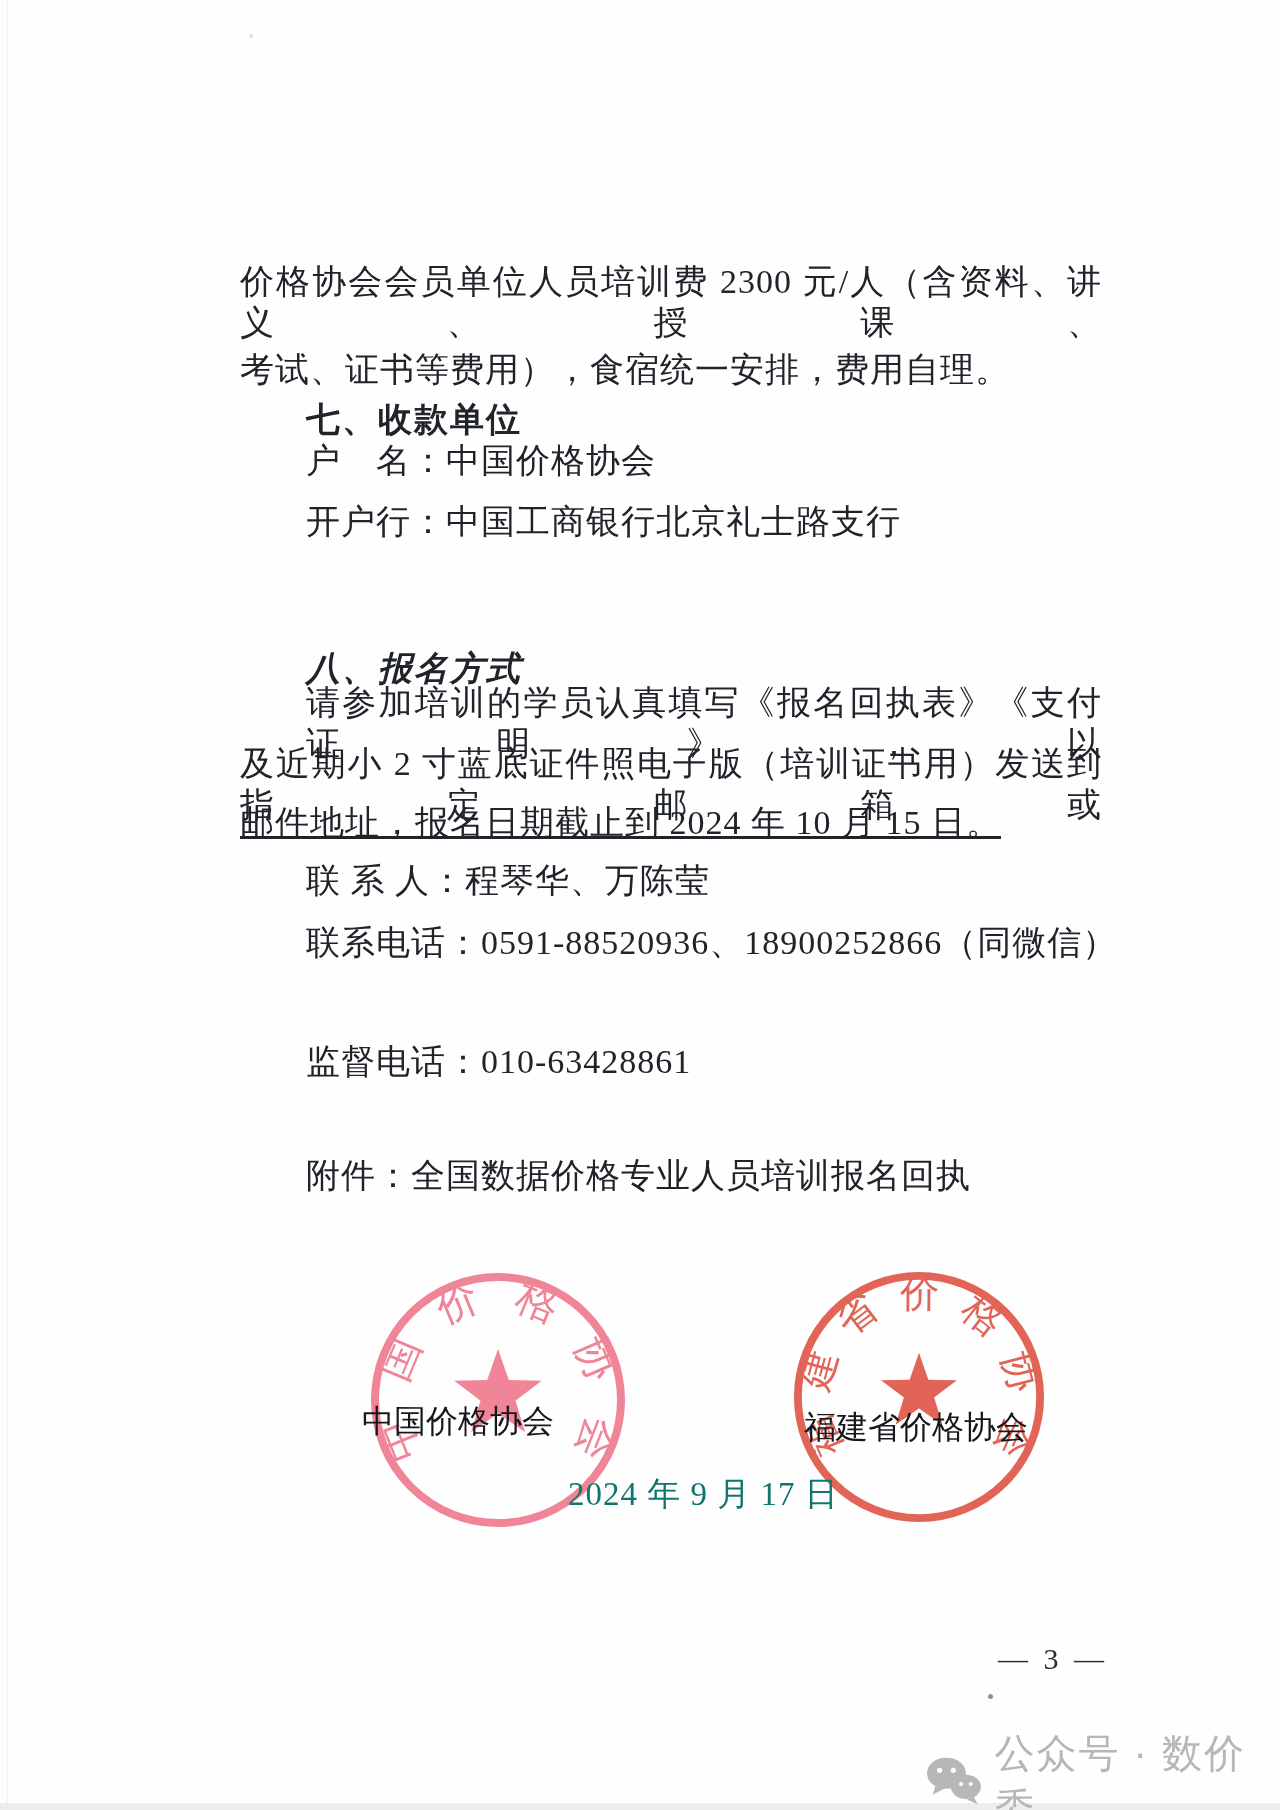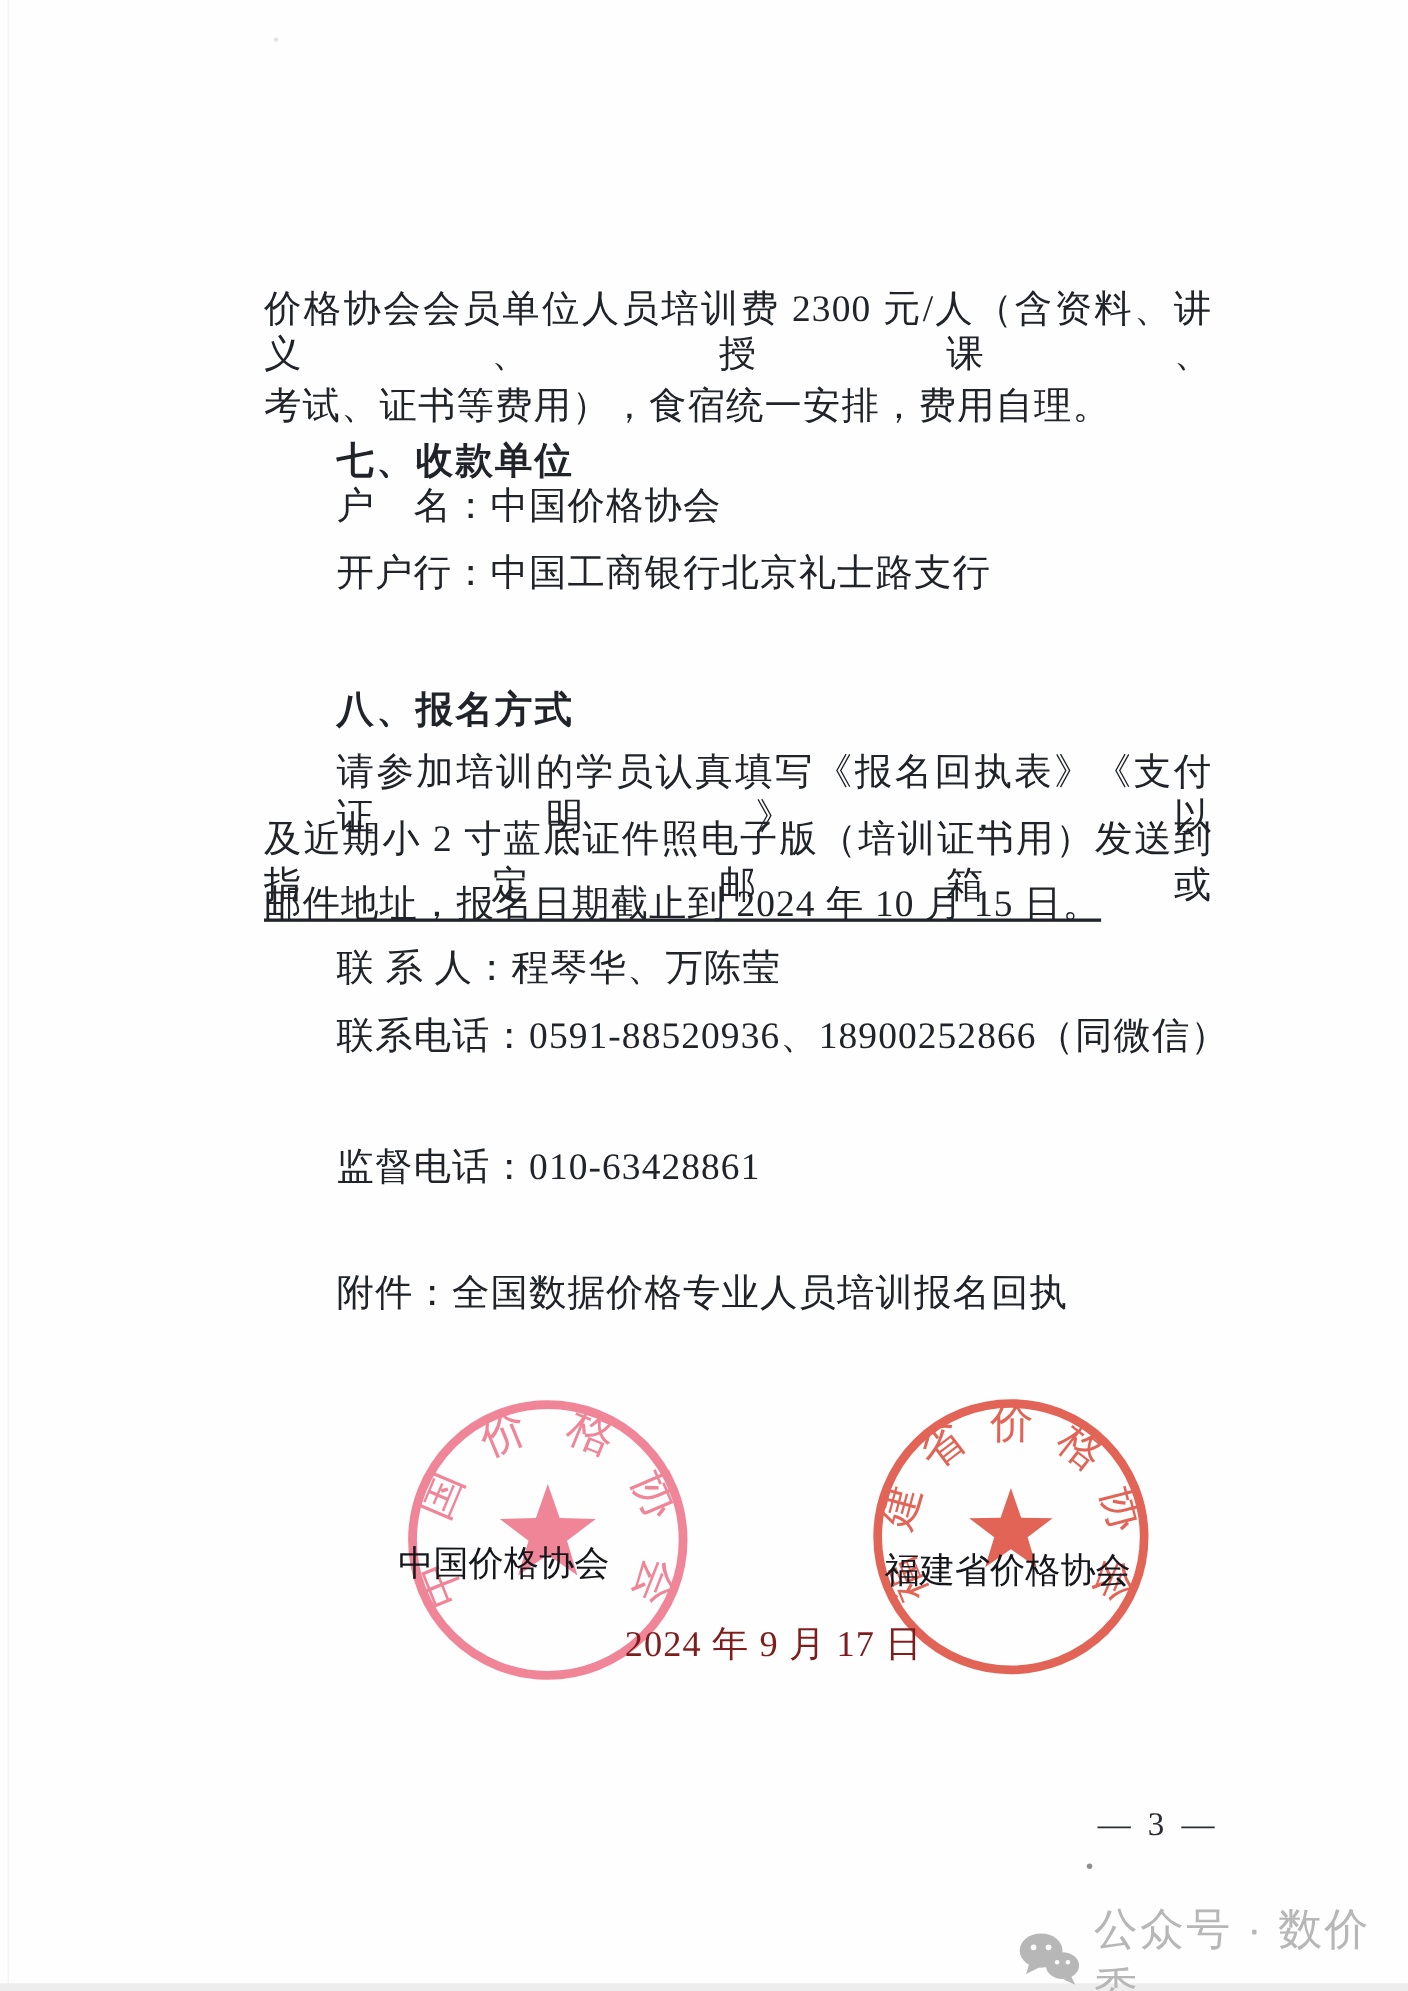--- a/index.html
+++ b/index.html
@@ -37,21 +37,21 @@
     font-size:32px;
     letter-spacing:0px;
     color:#15171c;
     z-index:5;
   }
   .date-line{
     position:absolute;
     left:568px;top:1472px;
     font-size:33px;
     letter-spacing:1px;
-    color:#7f1d1d;
+    color:#0f766e;
     z-index:5;
   }
   .page-number{
     position:absolute;
     left:998px;top:1642px;
     font-size:30px;
     letter-spacing:4px;
     color:#2a2e34;
   }
   .watermark{
@@ -83,21 +83,21 @@
 </head>
 <body>
 
 <div id="page">
 
   <div class="line just" style="left:240px;top:262px;width:862px;">价格协会会员单位人员培训费 2300 元/人（含资料、讲义、授课、</div>
   <div class="line" style="left:240px;top:322px;margin-top:28px;">考试、证书等费用），食宿统一安排，费用自理。</div>
   <div class="line heading" style="left:306px;top:383px;margin-top:16px;">七、收款单位</div>
   <div class="line" style="left:306px;top:441px;">户　名：中国价格协会</div>
   <div class="line" style="left:306px;top:502px;">开户行：中国工商银行北京礼士路支行</div>
-  <div class="line heading" style="left:306px;top:625px;">八、报名方式</div>
+  <div class="line heading" style="left:306px;top:648px;font-style:italic;">八、报名方式</div>
   <div class="line just" style="left:306px;top:683px;width:796px;">请参加培训的学员认真填写《报名回执表》《支付证明》，以</div>
   <div class="line just" style="left:240px;top:744px;width:862px;">及近期小 2 寸蓝底证件照电子版（培训证书用）发送到指定邮箱或</div>
   <div class="line" style="left:240px;top:803px;text-decoration:underline;">邮件地址，报名日期截止到 2024 年 10 月 15 日。</div>
   <div class="line" style="left:306px;top:861px;">联 系 人：程琴华、万陈莹</div>
   <div class="line" style="left:306px;top:923px;">联系电话：0591-88520936、18900252866（同微信）</div>
   <div class="line" style="left:306px;top:1042px;">监督电话：010-63428861</div>
   <div class="line" style="left:306px;top:1156px;">附件：全国数据价格专业人员培训报名回执</div>
 
   <svg class="seal" style="left:367px;top:1269px;" width="262" height="262" viewBox="0 0 262 262">
     <circle cx="131" cy="131" r="123" fill="none" stroke-width="8" stroke="#ee7086"></circle>

